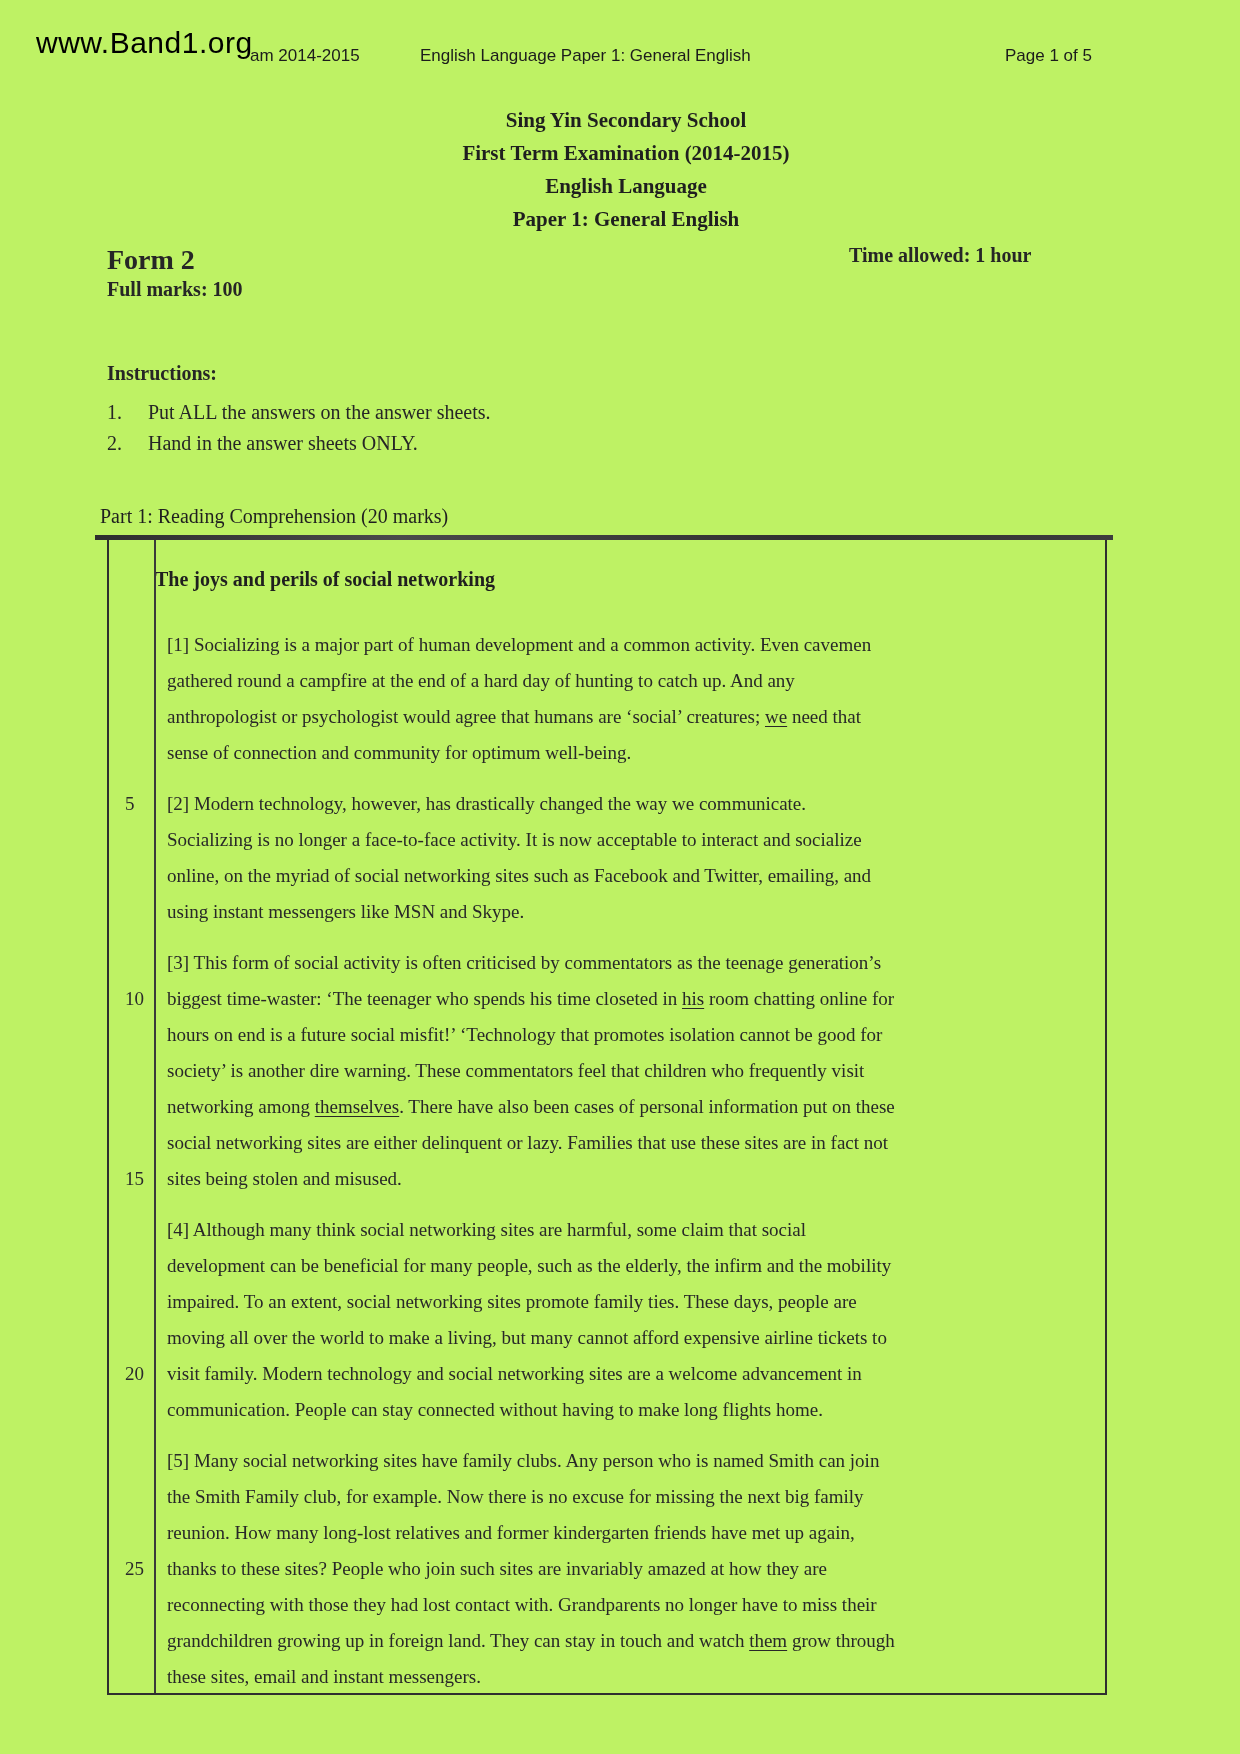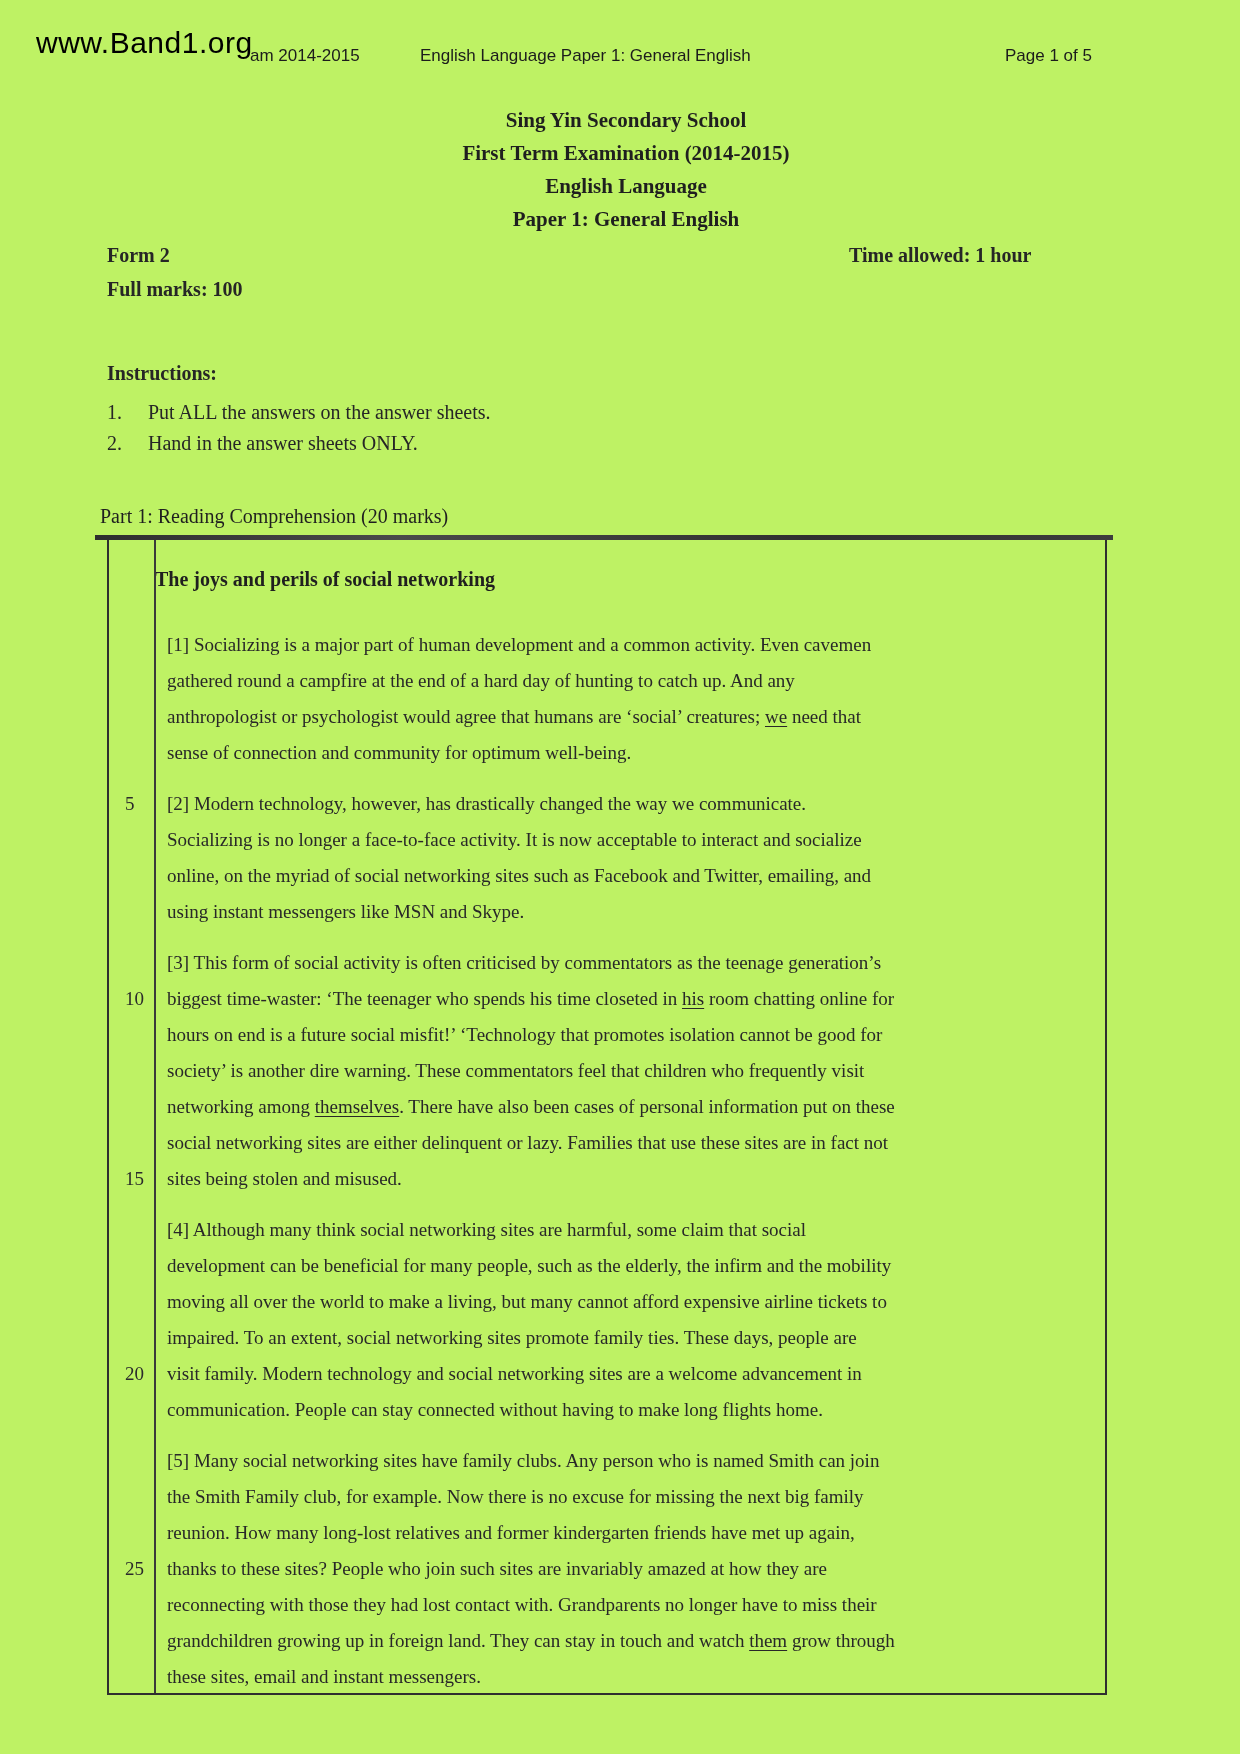--- a/index.html
+++ b/index.html
@@ -30,21 +30,21 @@
   
   .title-block{
     position:absolute;top:104px;left:0;width:1252px;
     text-align:center;
   }
   .title-block div{
     font-weight:bold;font-size:21px;line-height:33px;color:#1f1f1f;
   }
 
   
-  .meta-form{position:absolute;left:107px;top:244px;font-weight:bold;font-size:20px;}
+  .meta-form{position:absolute;left:107px;top:244px;font-weight:bold;font-size:28px;}
   .meta-time{position:absolute;left:849px;top:244px;font-weight:bold;font-size:20px;}
   .meta-marks{position:absolute;left:107px;top:278px;font-weight:bold;font-size:20px;}
 
   
   .instructions{position:absolute;left:107px;top:342px;width:900px;margin-top:20px;}
   .instructions .ins-heading{font-weight:bold;font-size:20px;margin-bottom:12px;}
   .ins-item{font-size:20px;line-height:31px;display:flex;}
   .ins-item .ins-num{width:41px;flex:0 0 41px;}
 
   
@@ -134,22 +134,22 @@
           <div class="passage-line"><span class="lineno">10</span>biggest time-waster: ‘The teenager who spends his time closeted in <u>his</u> room chatting online for</div>
           <div class="passage-line">hours on end is a future social misfit!’ ‘Technology that promotes isolation cannot be good for</div>
           <div class="passage-line">society’ is another dire warning. These commentators feel that children who frequently visit</div>
           <div class="passage-line">networking among <u>themselves</u>. There have also been cases of personal information put on these</div>
           <div class="passage-line">social networking sites are either delinquent or lazy. Families that use these sites are in fact not</div>
           <div class="passage-line"><span class="lineno">15</span>sites being stolen and misused.</div>
         </div>
         <div class="passage-para">
           <div class="passage-line">[4] Although many think social networking sites are harmful, some claim that social</div>
           <div class="passage-line">development can be beneficial for many people, such as the elderly, the infirm and the mobility</div>
+          <div class="passage-line">impaired. To an extent, social networking sites promote family ties. These days, people are</div>
           <div class="passage-line">moving all over the world to make a living, but many cannot afford expensive airline tickets to</div>
-          <div class="passage-line">impaired. To an extent, social networking sites promote family ties. These days, people are</div>
           <div class="passage-line"><span class="lineno">20</span>visit family. Modern technology and social networking sites are a welcome advancement in</div>
           <div class="passage-line">communication. People can stay connected without having to make long flights home.</div>
         </div>
         <div class="passage-para">
           <div class="passage-line">[5] Many social networking sites have family clubs. Any person who is named Smith can join</div>
           <div class="passage-line">the Smith Family club, for example. Now there is no excuse for missing the next big family</div>
           <div class="passage-line">reunion. How many long-lost relatives and former kindergarten friends have met up again,</div>
           <div class="passage-line"><span class="lineno">25</span>thanks to these sites? People who join such sites are invariably amazed at how they are</div>
           <div class="passage-line">reconnecting with those they had lost contact with. Grandparents no longer have to miss their</div>
           <div class="passage-line">grandchildren growing up in foreign land. They can stay in touch and watch <u>them</u> grow through</div>

